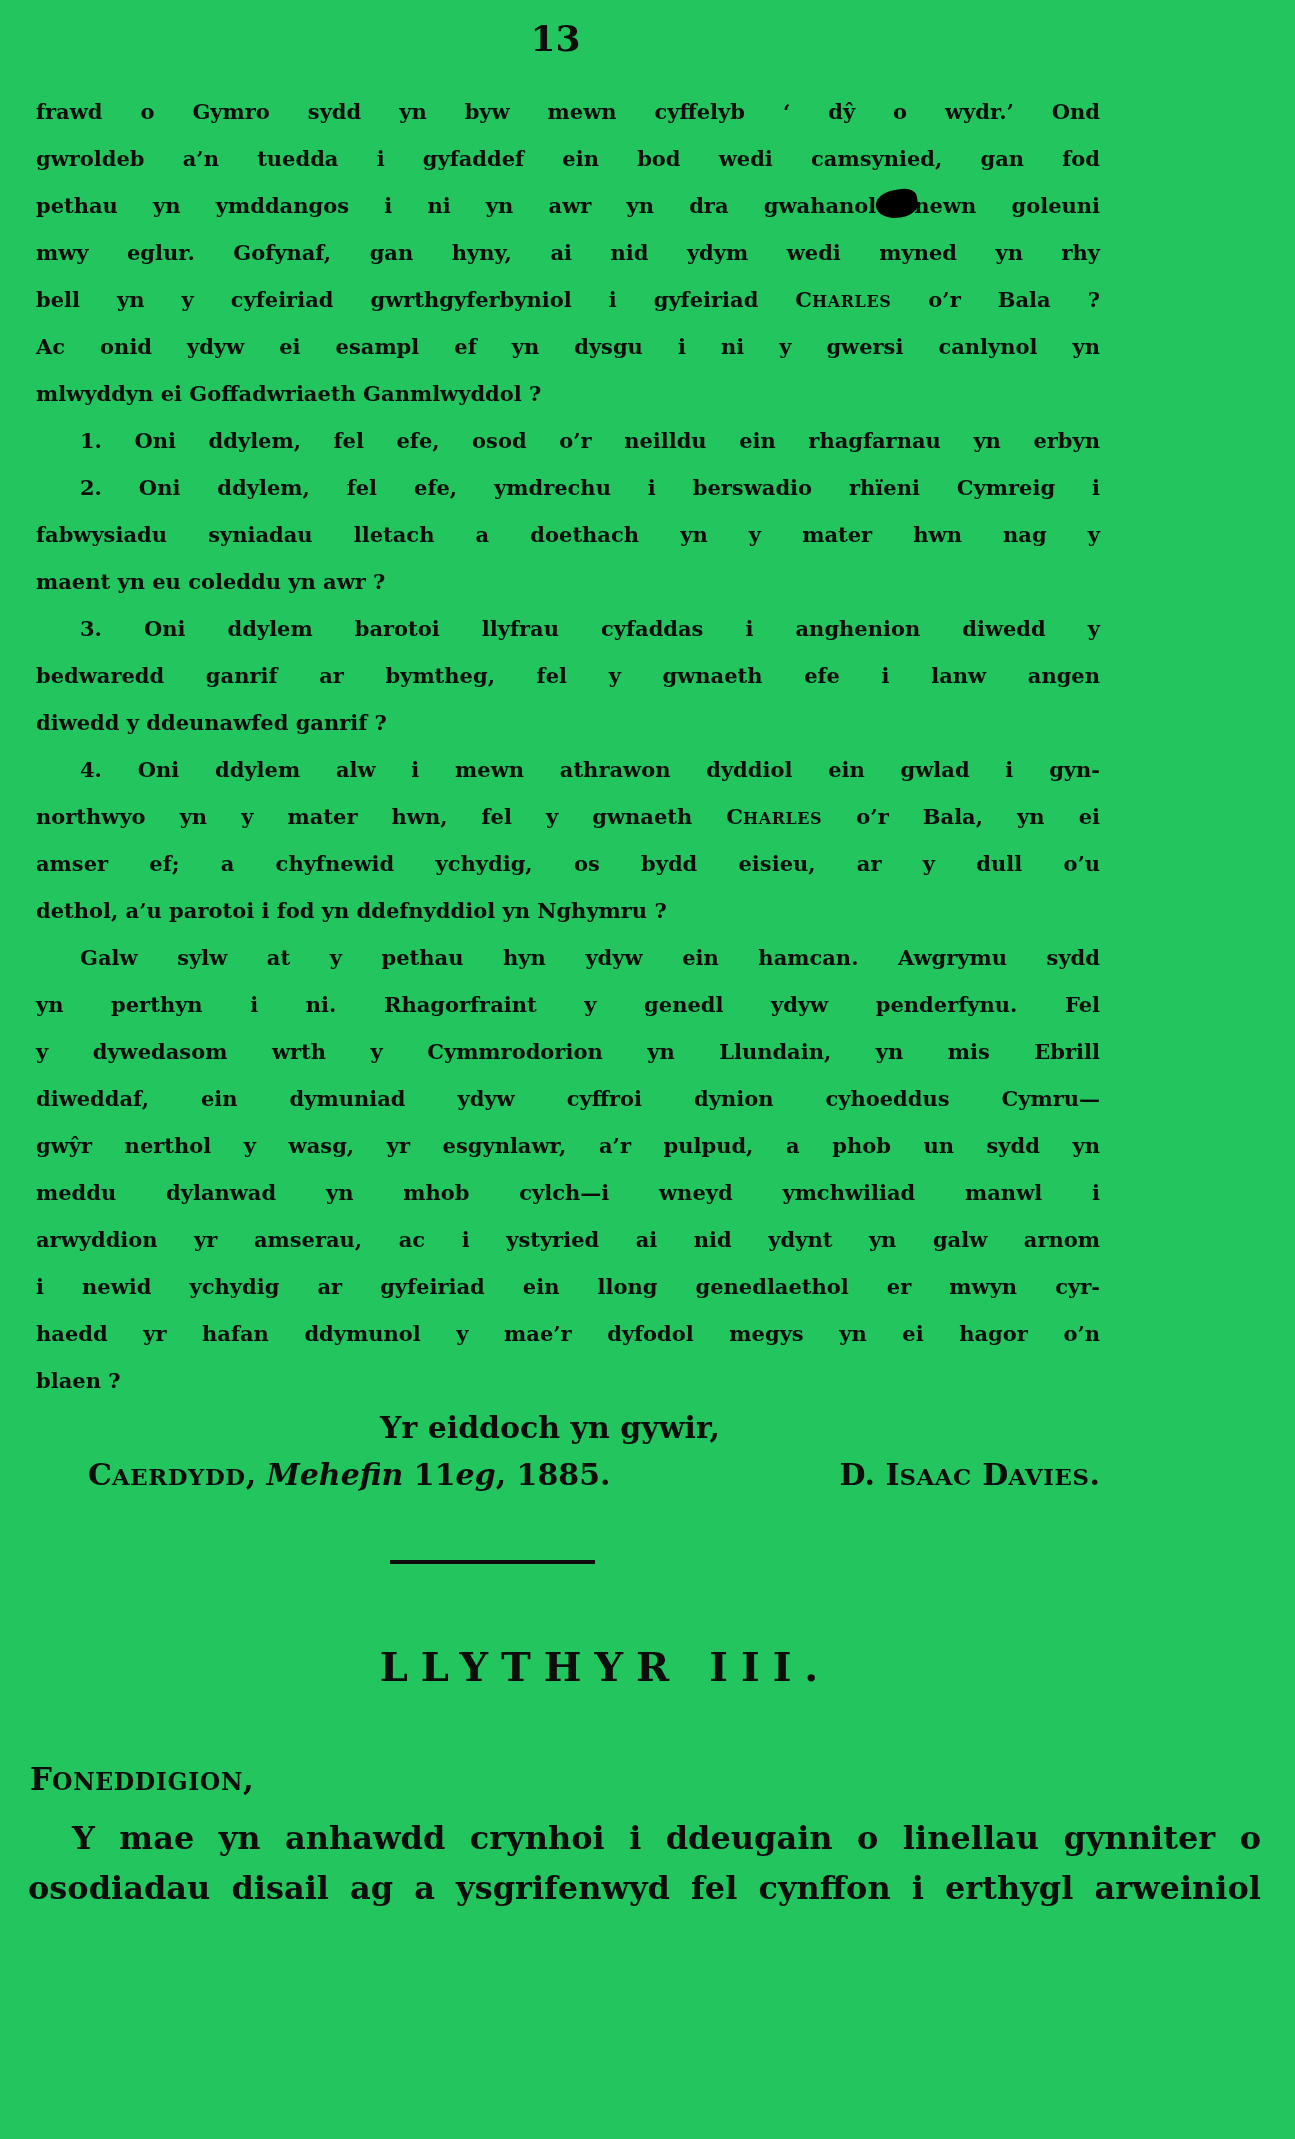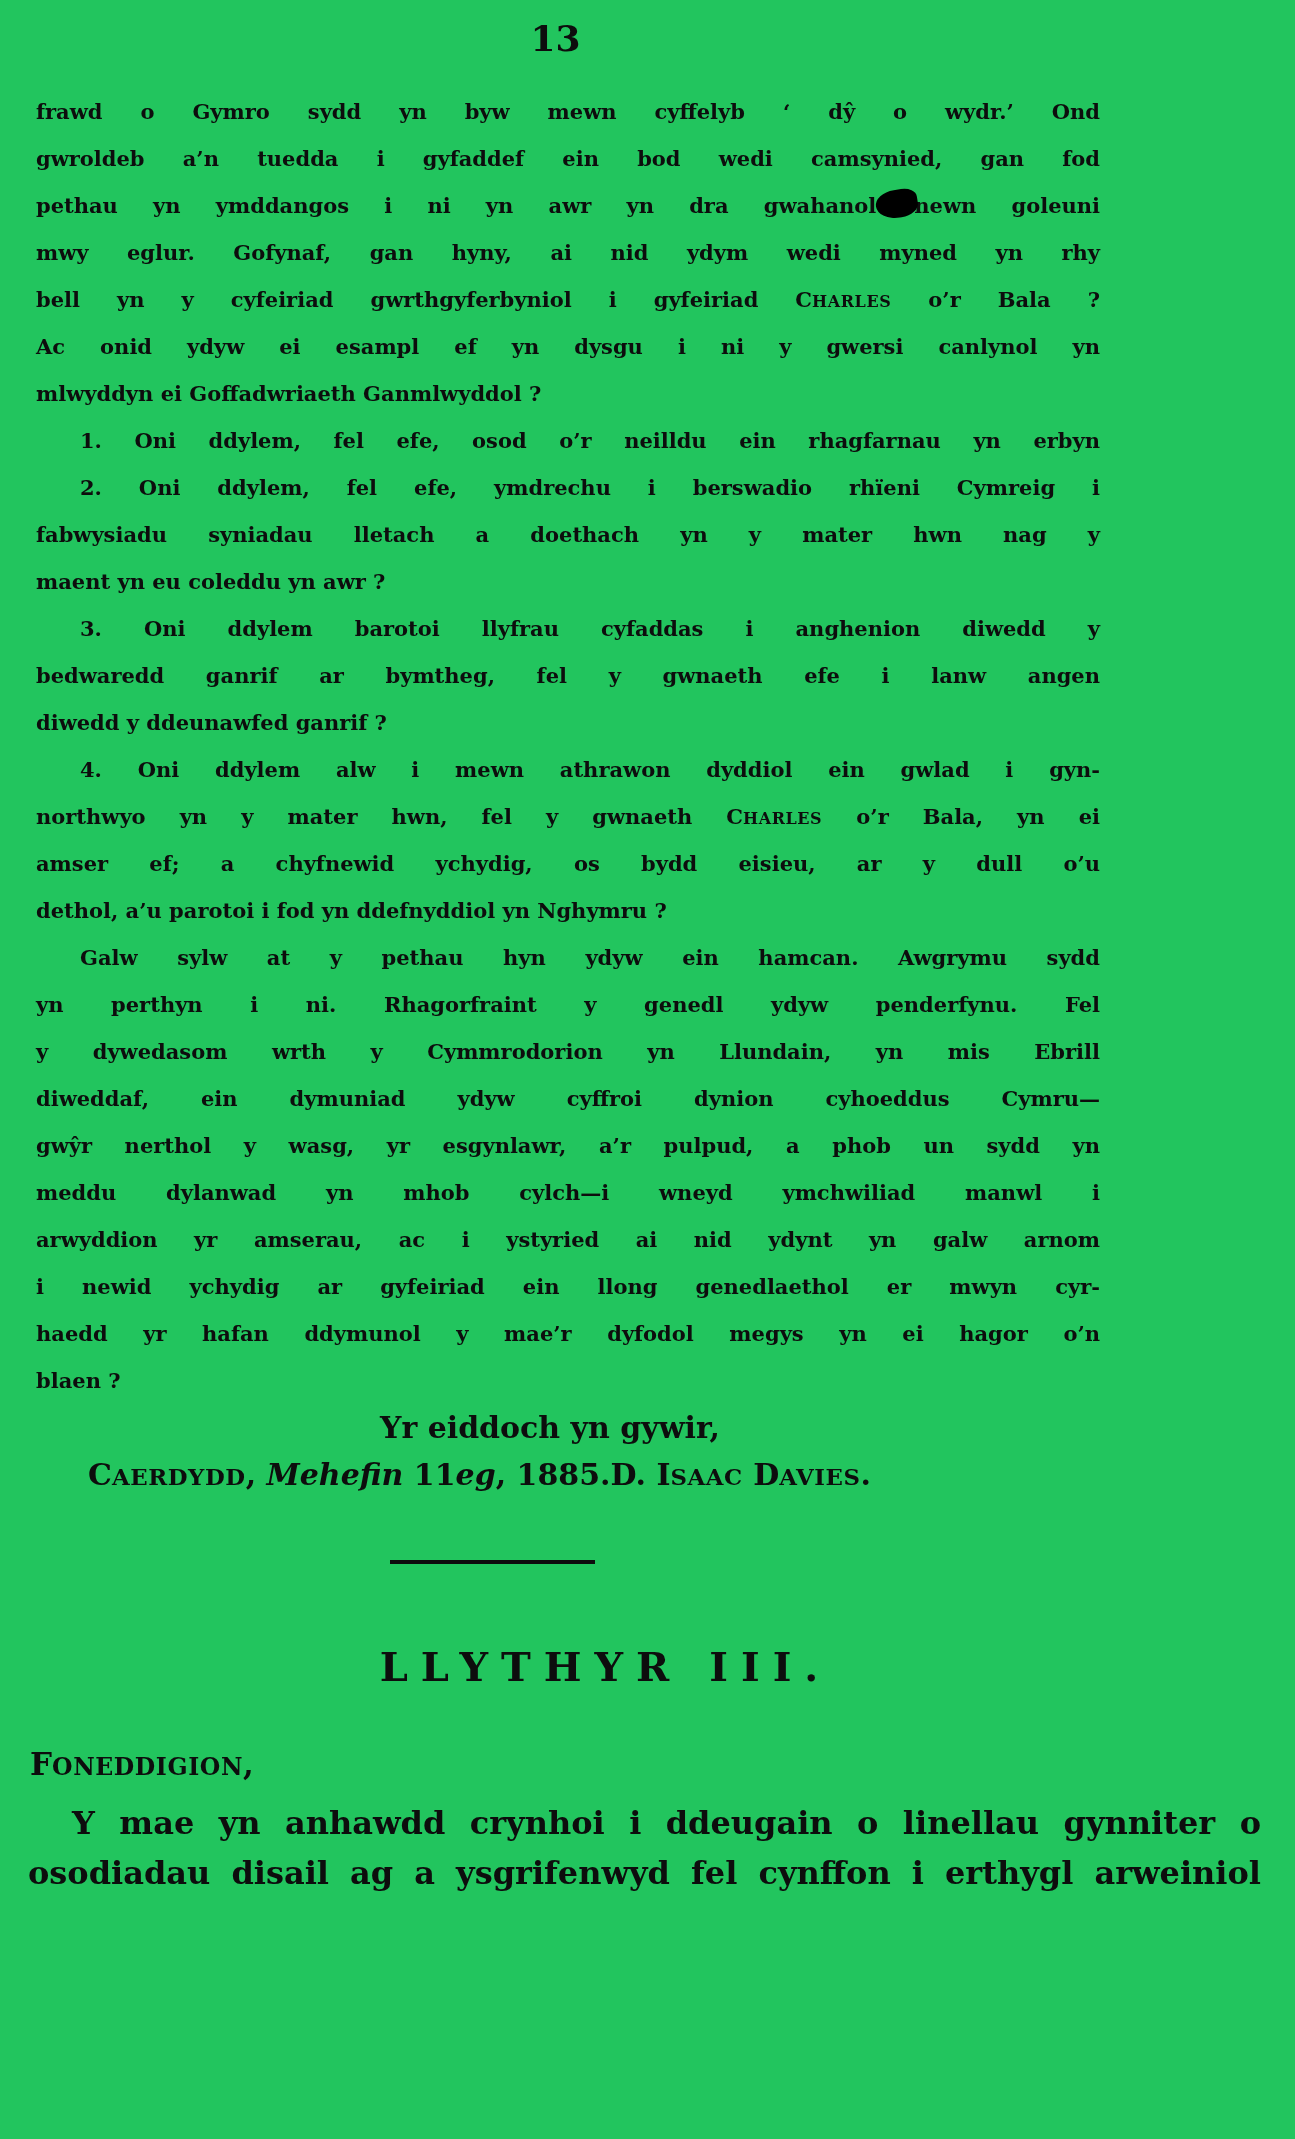--- a/index.html
+++ b/index.html
@@ -50,40 +50,40 @@
     height:47px;line-height:47px;
     font-size:30px;
     text-align:center;
     transform:translateX(-15px);
     padding:0 195px 0 30px;
   }
   .signoff-row{
     height:47px;line-height:47px;
     font-size:30px;
     display:flex;
-    justify-content:flex-start;
+    justify-content:space-between;
     padding:0 195px 0 30px;
   }
   .signoff-left{padding-left:58px;}
   .signoff-right{padding-right:0px;}
   .rule{
     width:205px;height:4px;
     background:#0d0d0d;
     margin:62px 0 0 390px;
   }
   .letter3-heading{
     margin-top:78px;
     height:50px;line-height:50px;
     font-size:40px;
     letter-spacing:13px;
     text-align:center;
     transform:translateX(-42px);
   }
   .salutation{
-    margin-top:50px;
+    margin-top:65px;
     height:44px;line-height:44px;
     font-size:31px;
     padding-left:30px;
   }
   .letter3-body{
     margin-top:12px;
     padding:0 34px 0 28px;
     font-size:32px;
   }
   .letter3-body .line{height:50px;line-height:50px;}

